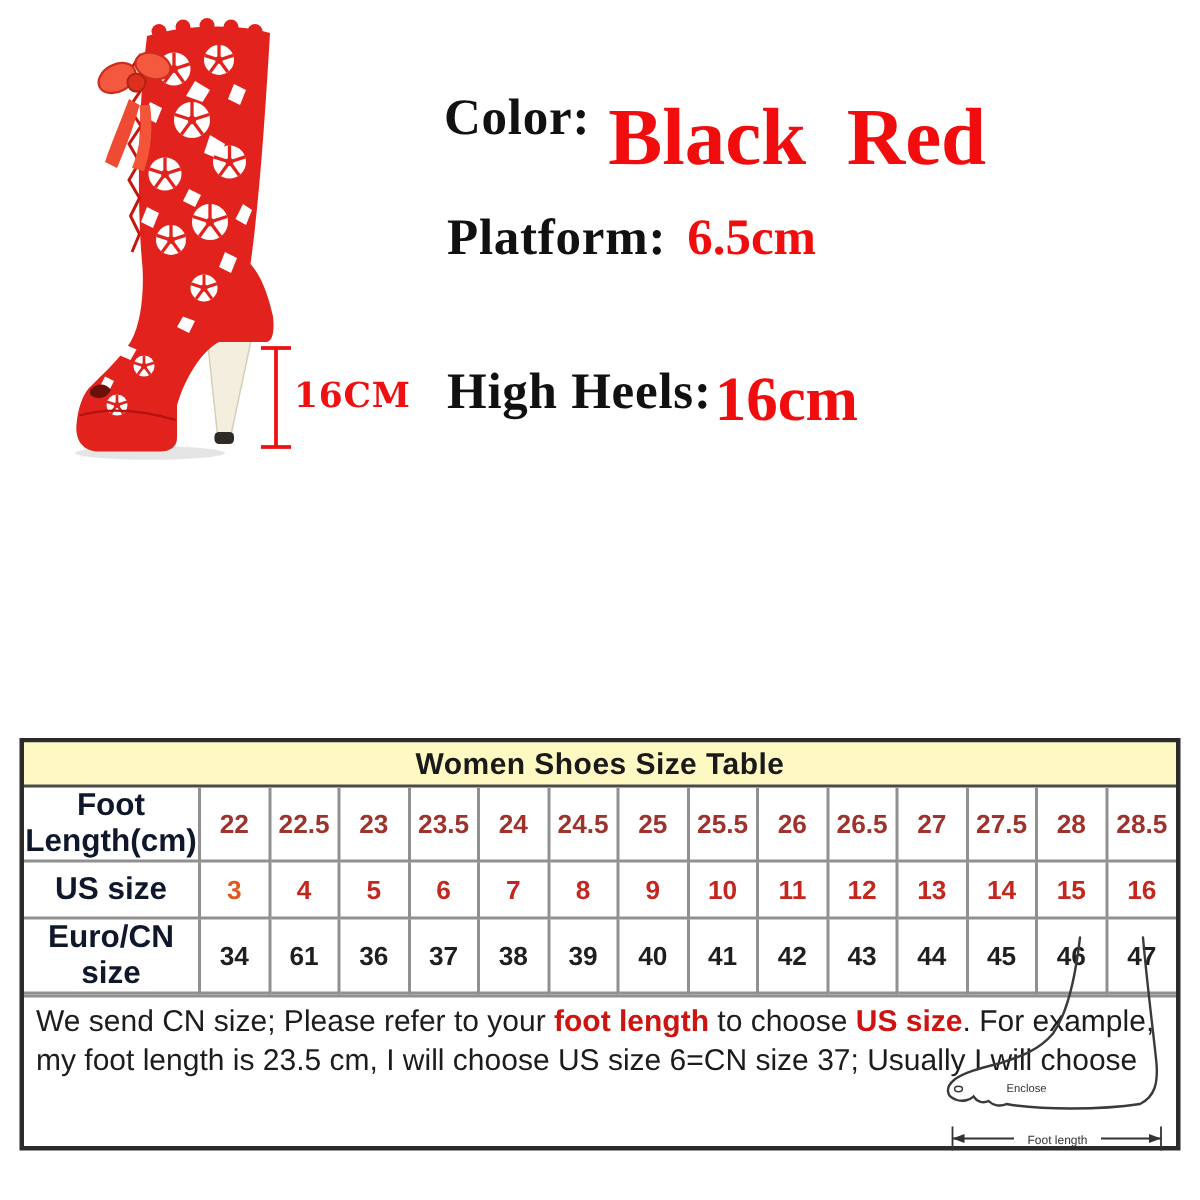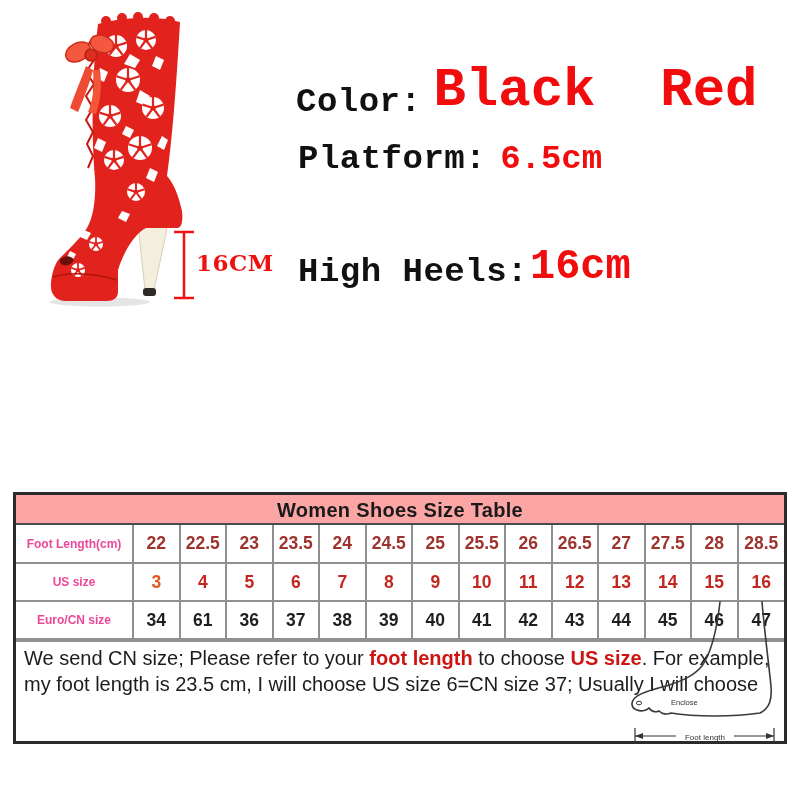--- a/index.html
+++ b/index.html
@@ -5,41 +5,41 @@
   * { margin:0; padding:0; box-sizing:border-box; }
   html,body { width:800px; height:800px; background:#ffffff; overflow:hidden;
               font-family:"Liberation Sans", sans-serif; }
   .page { position:relative; width:800px; height:800px; background:#fff; }
 
   
   .boot-figure { position:absolute; left:38px; top:8px; width:235px; height:302px; }
   .boot-figure svg { display:block; width:235px; height:302px; overflow:visible; }
 
   
-  .spec-row { position:absolute; display:flex; align-items:flex-end;
-              font-family:Liberation Mono, monospace; font-weight:bold; white-space:pre; }
+  .spec-row { position:absolute; display:flex; align-items:flex-start;
+              font-family:Liberation Serif, serif; font-weight:bold; white-space:pre; }
   .spec-label { color:#111111; font-size:34px; letter-spacing:0.5px; }
   .spec-value { color:#f10d0d; white-space:pre; }
   .spec-color    { left:296px; top:60px;  gap:12px; }
   .spec-color    .spec-value { font-size:54px; }
   .spec-platform { left:298px; top:140px; gap:14px; }
   .spec-platform .spec-value { font-size:34px; }
   .spec-heels    { left:298px; top:243px; gap:2px; }
   .spec-heels    .spec-value { font-size:42px; }
 
   
   .size-table { position:absolute; left:13px; top:492px; width:774px;
                 border:3px solid #2b2b2b; background:#fff; }
-  .table-title { height:30px; line-height:30px; text-align:center; background:#fca5a5;
+  .table-title { height:30px; line-height:30px; text-align:center; background:#fef9c3;
                  border-bottom:2px solid #4a4a4a; font-size:20px; font-weight:bold;
                  color:#1a1a1a; letter-spacing:0.3px; }
   table.sizes { width:768px; border-collapse:collapse; table-layout:fixed; }
   table.sizes th, table.sizes td { border:2px solid #909090; height:38px;
                  text-align:center; vertical-align:middle; font-weight:bold; }
-  table.sizes th { font-size:12px; color:#ec4899; }
+  table.sizes th { font-size:21px; color:#0f172a; }
   table.sizes td { font-size:17.5px; }
   table.sizes tr th:first-child { border-left:none; }
   table.sizes tr td:last-child  { border-right:none; }
   table.sizes tr:first-child th, table.sizes tr:first-child td { border-top:none; }
   tr.row-foot td { color:#9e322c; }
   tr.row-us   td { color:#c3271f; }
   tr.row-us   td.hl { color:#e2581d; }
   tr.row-cn   td { color:#1f1f1f; }
 
   

